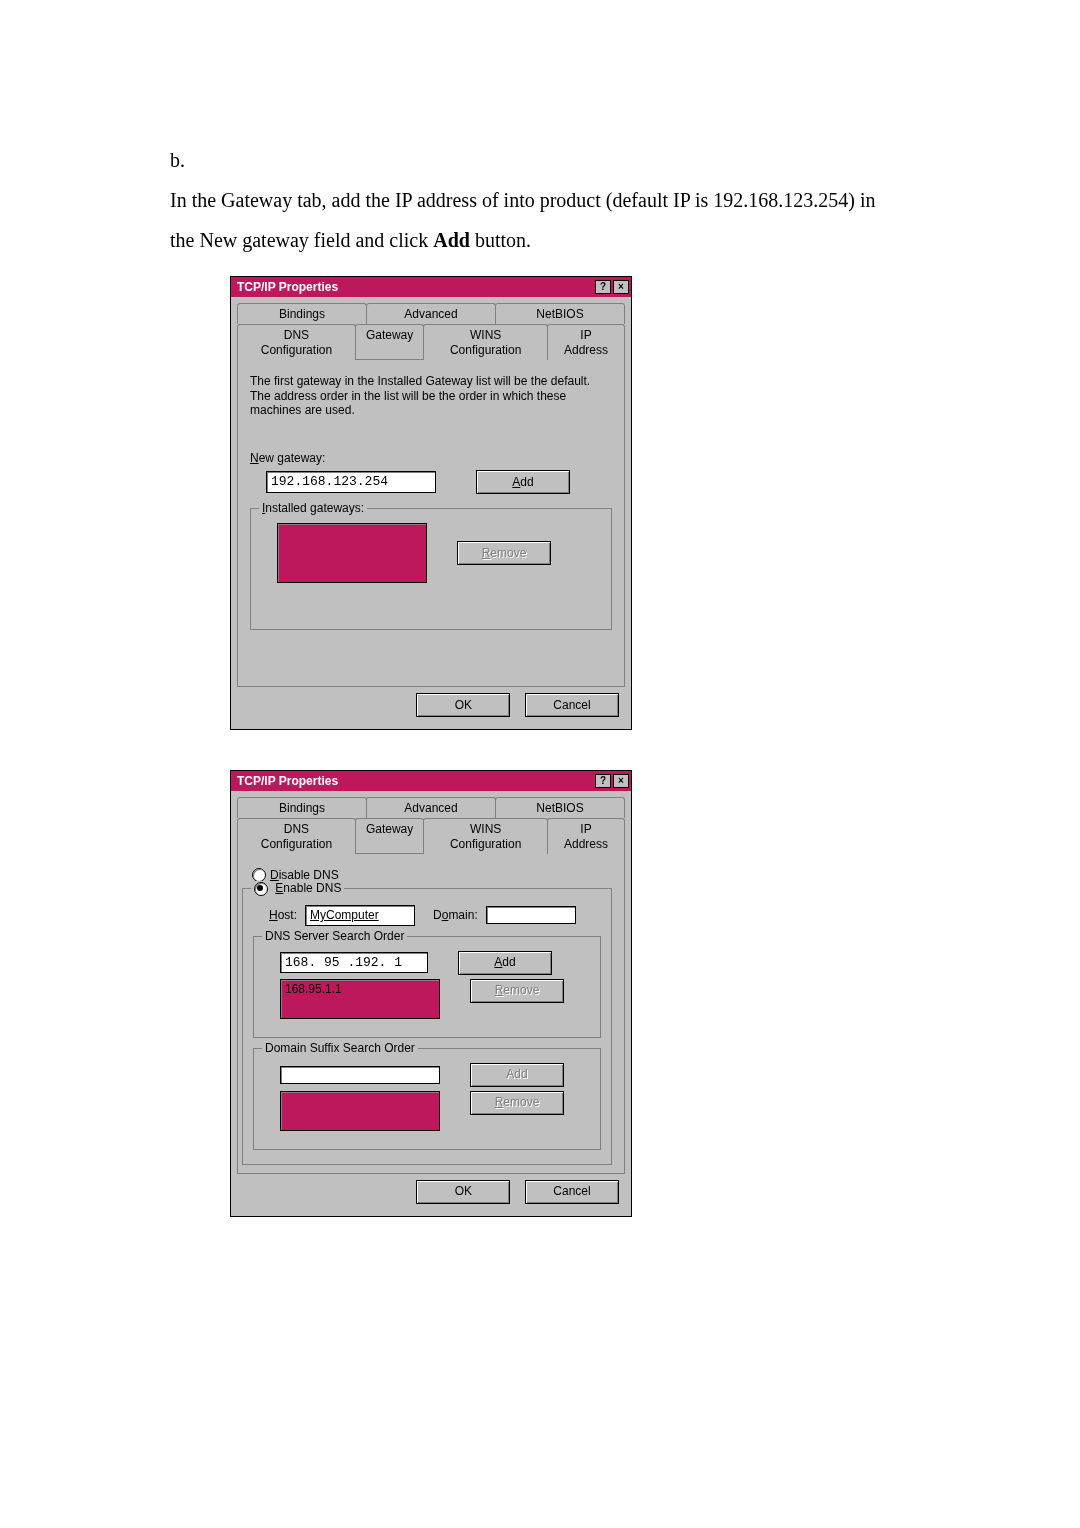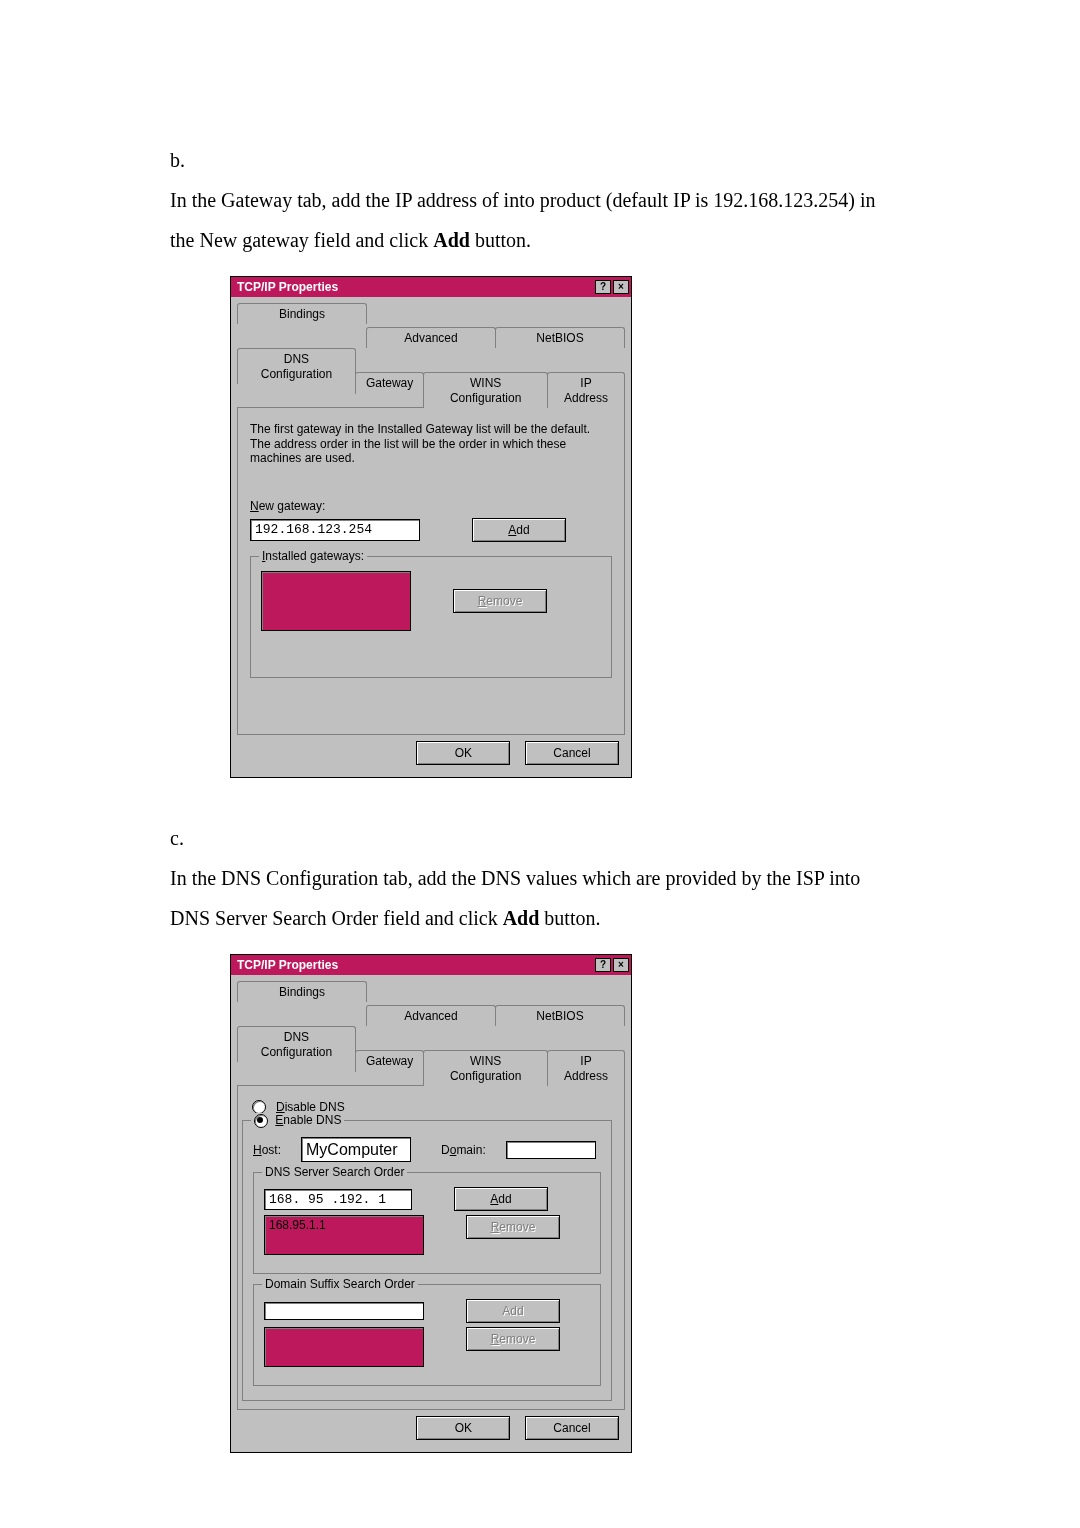--- a/index.html
+++ b/index.html
@@ -87,21 +87,21 @@
     border: 1px solid #808080;
     border-bottom: none;
     border-top-left-radius: 3px;
     border-top-right-radius: 3px;
     background: #c0c0c0;
     padding: 3px 10px;
     font-size: 12px;
     text-align: center;
     box-sizing: border-box;
   }
-  .tab + .tab { margin-left: -1px; margin-top: 24px; }
+  .tab + .tab { margin-left: -1px; }
   .tabrow2 .tab { border-bottom: none; }
   .tab.active {
     position: relative;
     z-index: 2;
     background: #c0c0c0;
   }
   .tab-panel {
     border: 1px solid #808080;
     background: #c0c0c0;
     padding: 10px 12px 18px 12px;
@@ -118,21 +118,22 @@
     font-family: "Courier New", monospace;
     background: #fff;
     border: 1px solid #000;
     box-shadow: inset 1px 1px 0 #808080;
     padding: 2px 4px;
     box-sizing: border-box;
     font-size: 13px;
   }
   .text-input.sans {
     font-family: "MS Sans Serif", Arial, sans-serif;
-    font-size: 16px;
+    font-size: 12px;
+    text-decoration: underline;
   }
   .win-btn {
     border: 1px solid #000;
     background: #c0c0c0;
     box-shadow: inset 1px 1px 0 #fff, inset -1px -1px 0 #808080;
     min-width: 72px;
     height: 22px;
     font-size: 12px;
     font-family: "MS Sans Serif", Arial, sans-serif;
     display: inline-flex;
@@ -188,21 +189,21 @@
     position: relative;
   }
   .radio.checked::after {
     content: "";
     width: 6px; height: 6px;
     background: #000;
     border-radius: 50%;
     position: absolute;
     top: 2px; left: 2px;
   }
-  .row { margin: 4px 0; display: flex; align-items: center; gap: 6px; }
+  .row { margin: 4px 16px; display: flex; align-items: center; }
   .row .gap { width: 8px; }
   .legend .u { text-decoration: underline; }
   .u { text-decoration: underline; }
 </style>
 </head>
 <body>
 
 <div class="page">
 
   <div>
@@ -263,26 +264,20 @@
         </div>
         <div class="btn-row">
           <span class="win-btn">OK</span>
           <span style="display:inline-block;width:8px"></span>
           <span class="win-btn">Cancel</span>
         </div>
       </div>
     </div>
   </div>
 
-  <div>
-    <span class="item-letter">c.</span>
-    <span class="item-text">
-      <span>In the DNS Configuration tab, add the DNS values which are provided by the ISP into DNS Server Search Order field and click </span><b>Add</b><span> button.</span>
-    </span>
-  </div>
 
   <div class="dialog-wrap">
     <div class="dialog">
       <div class="titlebar">
         <span class="titlebar-text">TCP/IP Properties</span>
         <span class="titlebar-btn">?</span>
         <span class="titlebar-btn">×</span>
       </div>
       <div class="dlg-body">
         <div class="tabrow">

